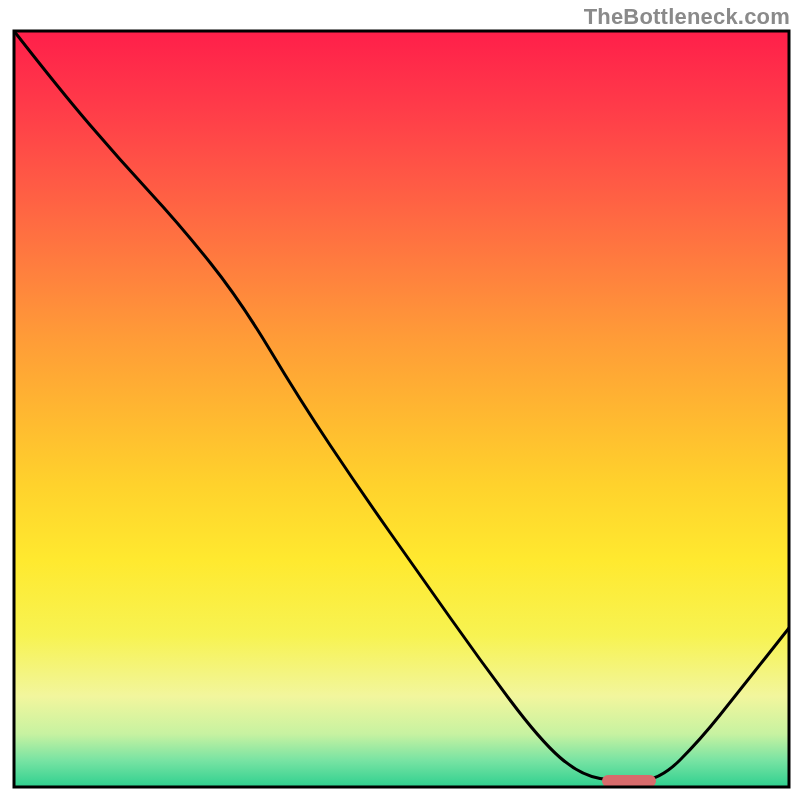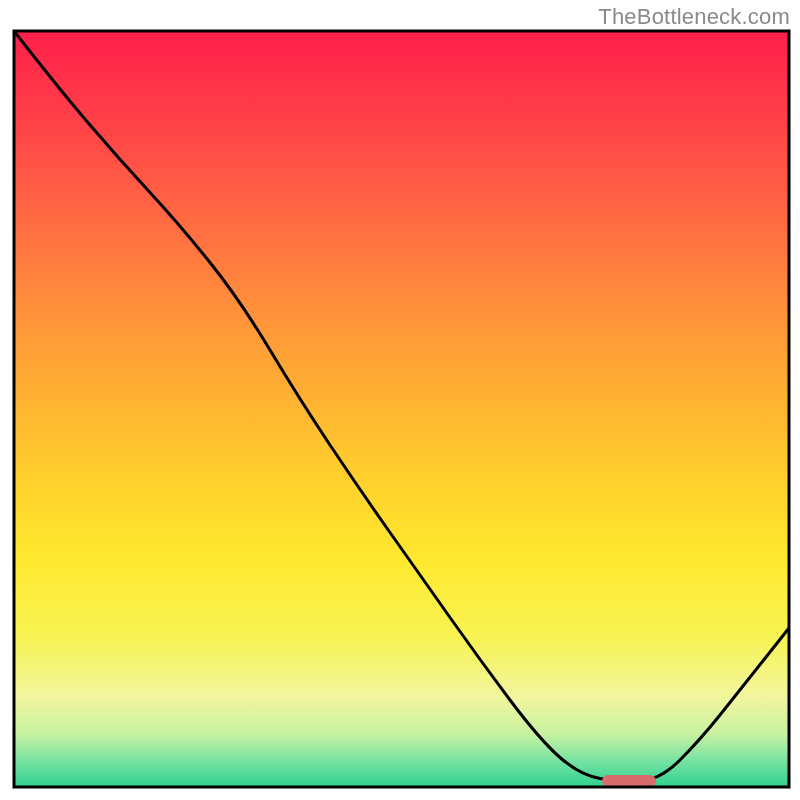--- a/index.html
+++ b/index.html
@@ -13,21 +13,21 @@
   .stage {
     position: relative;
     width: 800px;
     height: 800px;
   }
   .watermark {
     position: absolute;
     top: 4px;
     right: 10px;
     font-size: 22px;
-    font-weight: 400;
+    font-weight: 700;
     color: #8a8a8a;
     letter-spacing: 0.2px;
   }
   svg {
     position: absolute;
     left: 0;
     top: 0;
   }
 </style>
 </head>

